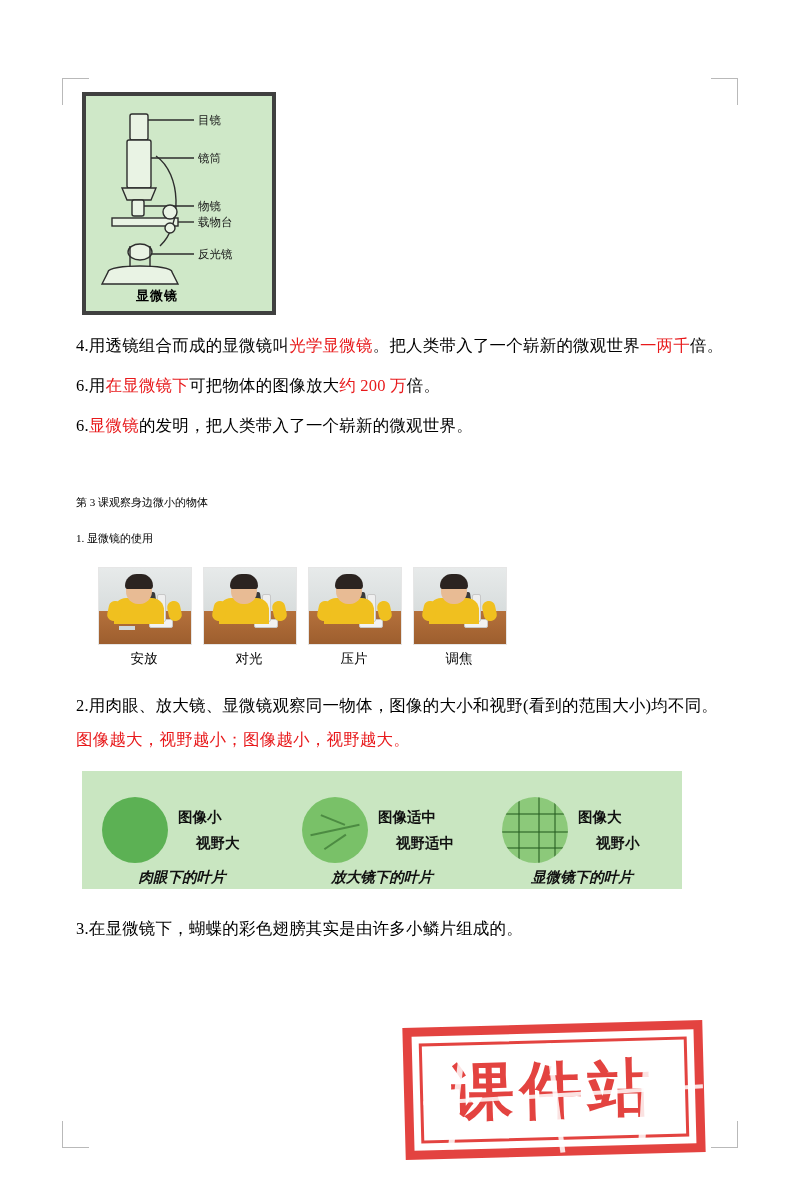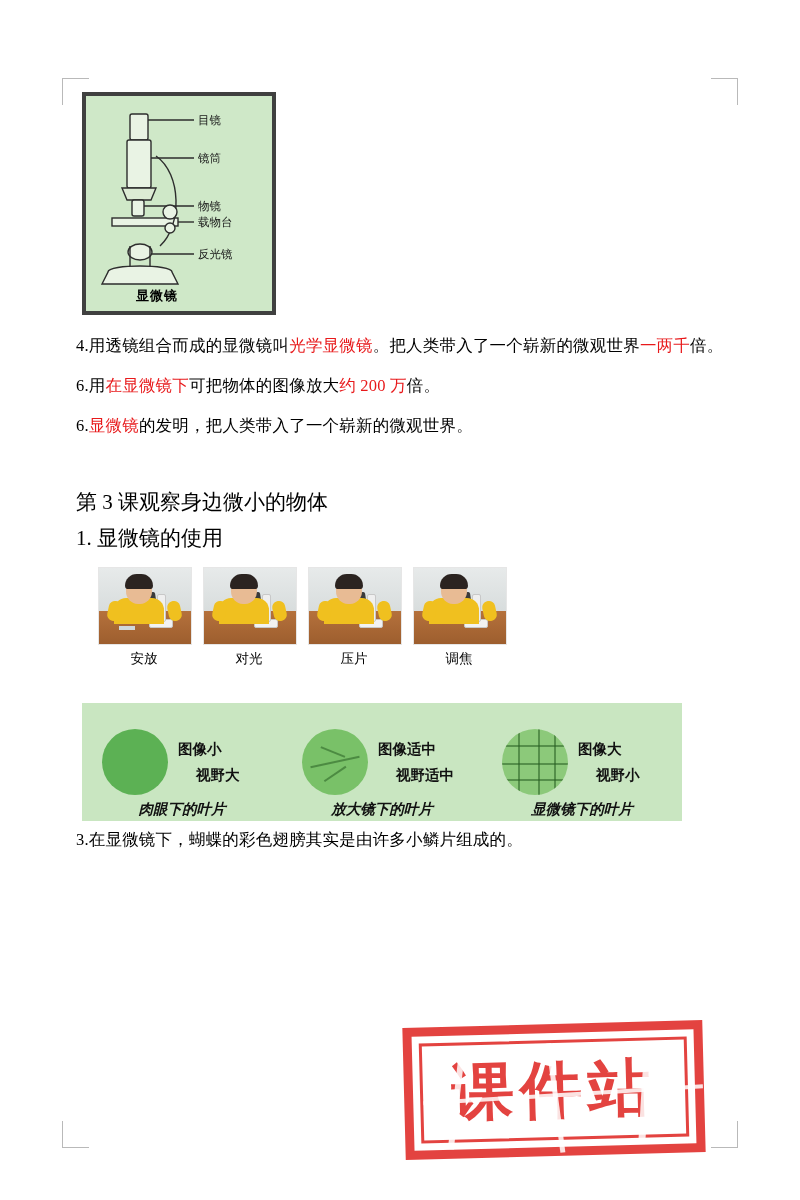--- a/index.html
+++ b/index.html
@@ -69,21 +69,21 @@
     line-height: 34px;
     margin: 0 0 6px 0;
     letter-spacing: .2px;
   }
   .red { color: #e8191b; }
   .para.spaced { margin-bottom: 2px; }
   .gap-lg { height: 36px; }
   .gap-md { height: 16px; }
 
   .section-title {
-    font-size: 21px;
+    font-size: 11px;
     line-height: 34px;
     margin: 0 0 2px 0;
   }
 
   
   .photo-row {
     display: flex;
     gap: 13px;
     margin: 12px 0 0 22px;
   }
@@ -168,21 +168,21 @@
     text-align: center;
     font-size: 13.5px;
     line-height: 28px;
   }
 
   
   .fig-leaf {
     width: 600px;
     height: 118px;
     background: #c9e6c1;
-    margin: 14px 0 2px 6px;
+    margin: 14px 0 23px 6px;
     position: relative;
     display: flex;
     overflow: hidden;
   }
   .leaf-cell {
     flex: 1;
     position: relative;
     display: flex;
     align-items: center;
   }
@@ -379,20 +379,23 @@
           <div class="arm-r"></div>
         <div class="head"></div>
           <div class="hair"></div>
       </div>
       <div class="photo-caption">调焦</div>
     </div>
   </div>
 
   <div class="gap-md"></div>
 
+  <p class="para">
+    <span>2.用肉眼、放大镜、显微镜观察同一物体，图像的大小和视野(看到的范围大小)均不同。</span><span class="red">图像越大，视野越小；图像越小，视野越大。</span>
+  </p>
 
   <div class="fig-leaf">
     <div class="leaf-cell">
       <div class="leaf-circle lc1"></div>
       <div class="leaf-text">
         <div>图像小</div>
         <div class="l2">视野大</div>
       </div>
       <div class="leaf-bottom">肉眼下的叶片</div>
     </div>

